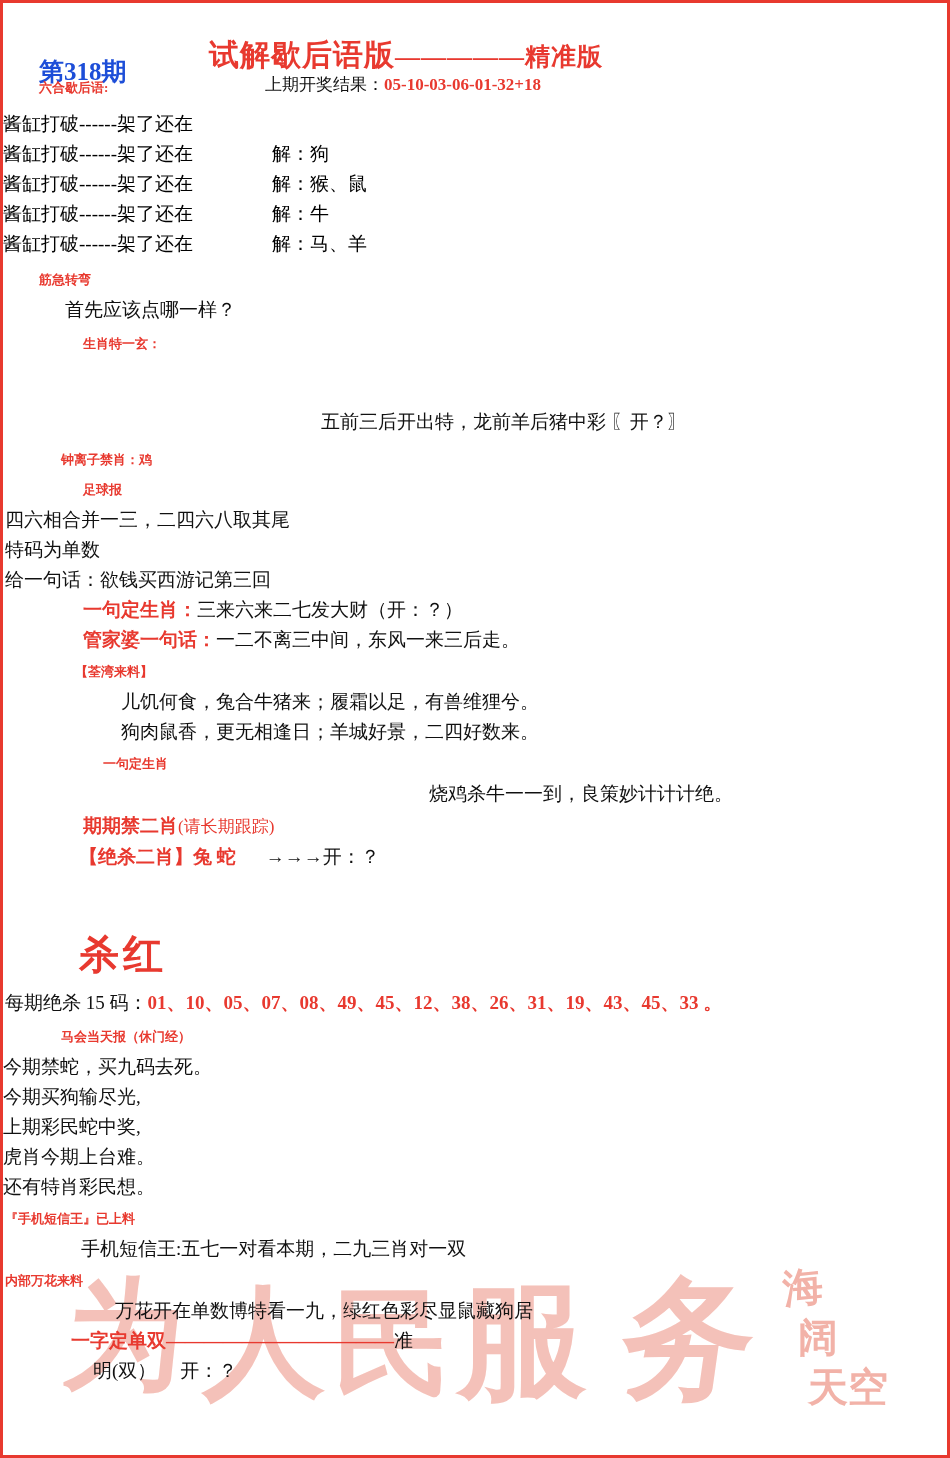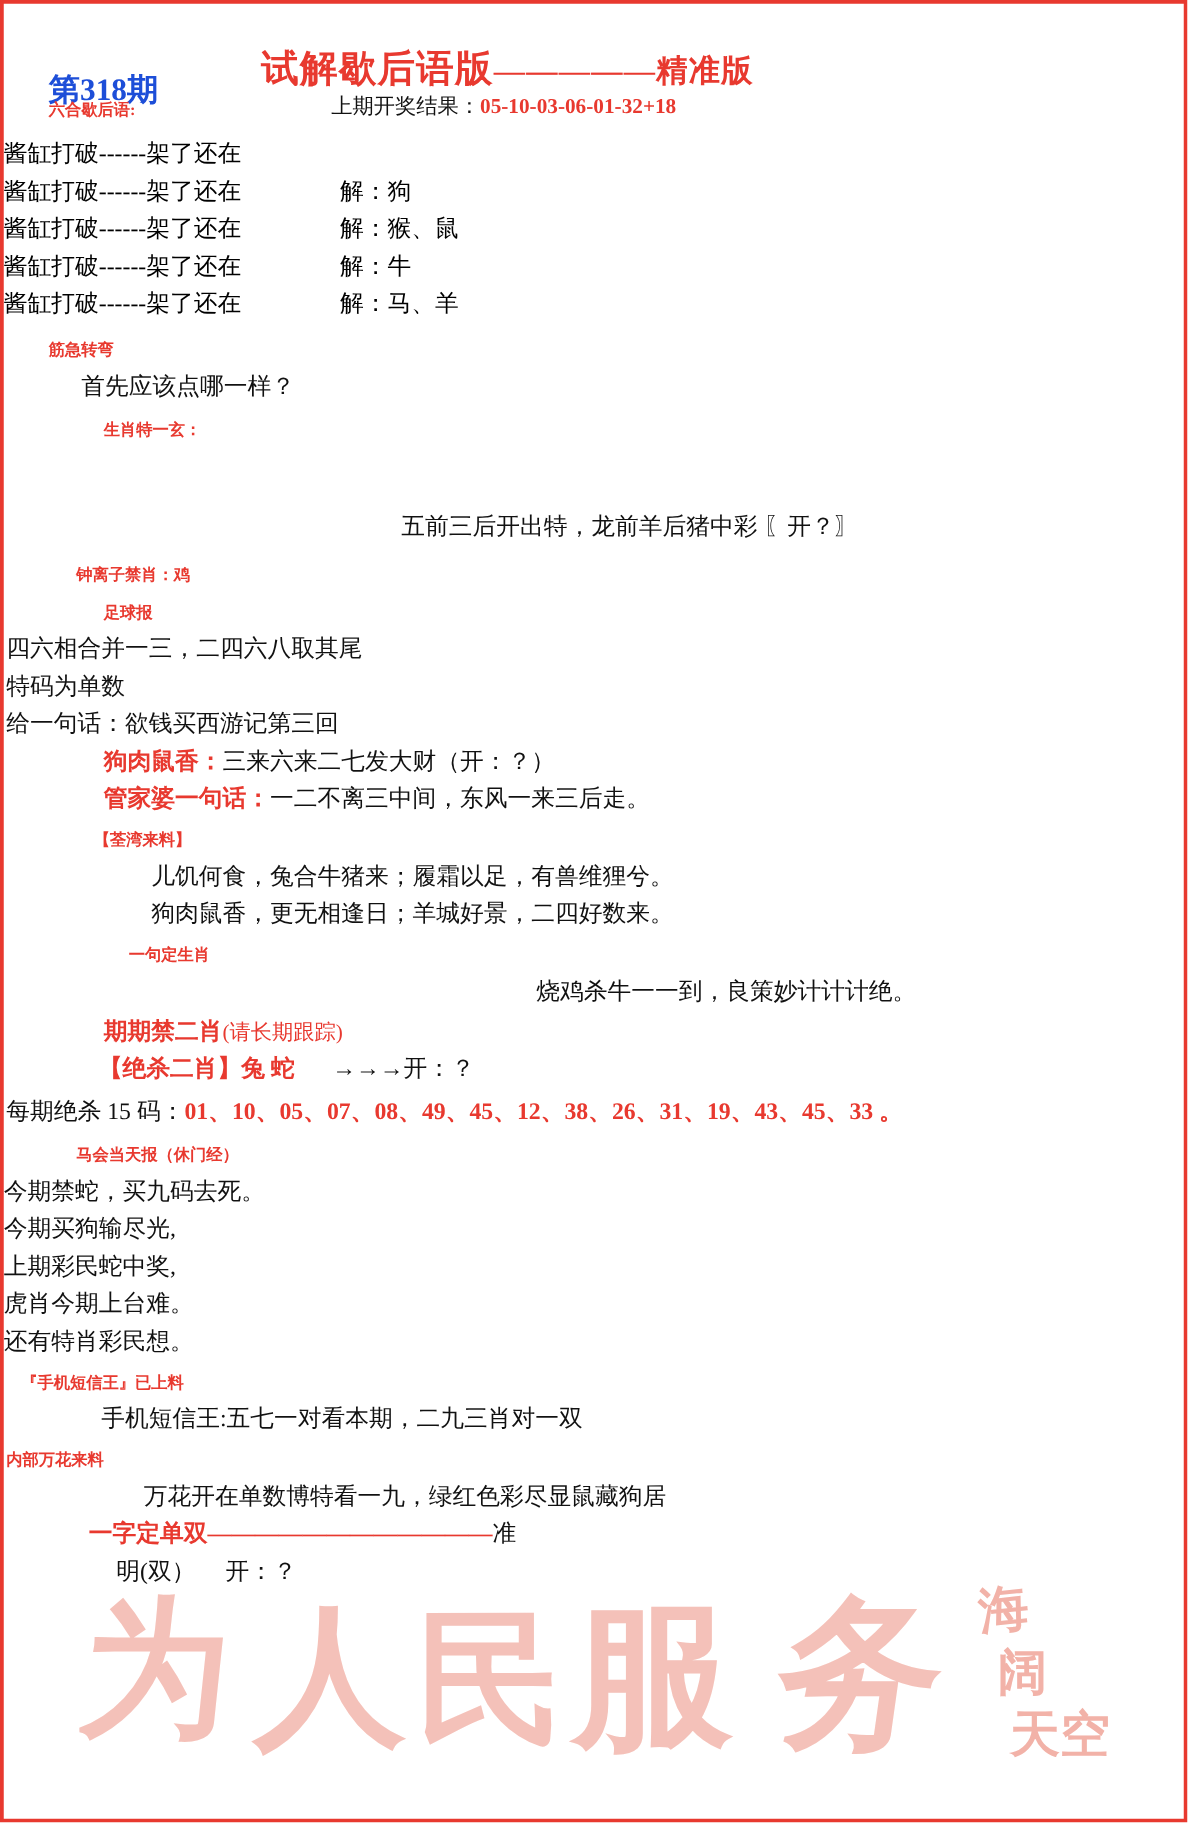--- a/index.html
+++ b/index.html
@@ -182,53 +182,54 @@
     <div style="height:48px;"></div>
     <div class="line dark" style="padding-left:318px;">五前三后开出特，龙前羊后猪中彩 〖开？〗</div>
     <div class="sec-title" style="padding-left:58px; margin-top:8px;">钟离子禁肖：鸡</div>
 
     <div class="sec-title" style="padding-left:80px;">足球报</div>
     <div class="line dark" style="padding-left:2px;">四六相合并一三，二四六八取其尾</div>
     <div class="line dark" style="padding-left:2px;">特码为单数</div>
     <div class="line dark" style="padding-left:2px;">给一句话：欲钱买西游记第三回</div>
 
     <div class="line" style="padding-left:80px;">
-      <span class="small-red">狗肉鼠香：</span><span class="dark">三来六来二七发大财（开：？）</span>
+      <span class="small-red">一句定生肖：</span><span class="dark">三来六来二七发大财（开：？）</span>
     </div>
     <div class="line" style="padding-left:80px;">
       <span class="small-red">管家婆一句话：</span><span class="dark">一二不离三中间，东风一来三后走。</span>
     </div>
 
     <div class="sec-title" style="padding-left:72px; margin-top:2px;">【荃湾来料】</div>
     <div class="line dark" style="padding-left:118px;">儿饥何食，兔合牛猪来；履霜以足，有兽维狸兮。</div>
     <div class="line dark" style="padding-left:118px;">狗肉鼠香，更无相逢日；羊城好景，二四好数来。</div>
 
     <div class="sec-title" style="padding-left:100px; margin-top:2px;">一句定生肖</div>
     <div class="line dark" style="padding-left:212px;text-align:center;">烧鸡杀牛一一到，良策妙计计计绝。</div>
 
     <div class="line" style="padding-left:80px; margin-top:2px;">
       <span class="small-red">期期禁二肖</span><span class="red" style="font-size:17px;">(请长期跟踪)</span>
     </div>
     <div class="line" style="padding-left:76px;">
       <span class="small-red">【绝杀二肖】兔 蛇</span><span class="dark" style="padding-left:30px;">→→→开：？</span>
     </div>
 
+    <div class="kill-red" style="padding-left:76px; margin-top:54px; line-height:58px;">杀红</div>
 
     <div class="line" style="padding-left:2px; margin-top:4px;">
       <span class="dark">每期绝杀 15 码：</span><span class="small-red">01、10、05、07、08、49、45、12、38、26、31、19、43、45、33 。</span>
     </div>
 
     <div class="sec-title" style="padding-left:58px; margin-top:4px;">马会当天报（休门经）</div>
     <div class="line dark">今期禁蛇，买九码去死。</div>
     <div class="line dark">今期买狗输尽光,</div>
     <div class="line dark">上期彩民蛇中奖,</div>
     <div class="line dark">虎肖今期上台难。</div>
     <div class="line dark">还有特肖彩民想。</div>
 
-    <div class="sec-title" style="padding-left:14px; margin-top:2px;">『手机短信王』已上料</div>
+    <div class="sec-title" style="padding-left:2px; margin-top:2px;">『手机短信王』已上料</div>
     <div class="line dark" style="padding-left:62px;margin-left:16px;">手机短信王:五七一对看本期，二九三肖对一双</div>
 
     <div class="sec-title" style="padding-left:2px; margin-top:2px;">内部万花来料</div>
     <div class="line dark" style="padding-left:112px;">万花开在单数博特看一九，绿红色彩尽显鼠藏狗居</div>
     <div class="line" style="padding-left:68px;">
       <span class="small-red">一字定单双</span><span class="small-red">————————————</span><span class="dark">准</span>
     </div>
     <div class="line" style="padding-left:90px;">
       <span class="dark">明(双）</span><span class="dark" style="padding-left:24px;">开：？</span>
     </div>

